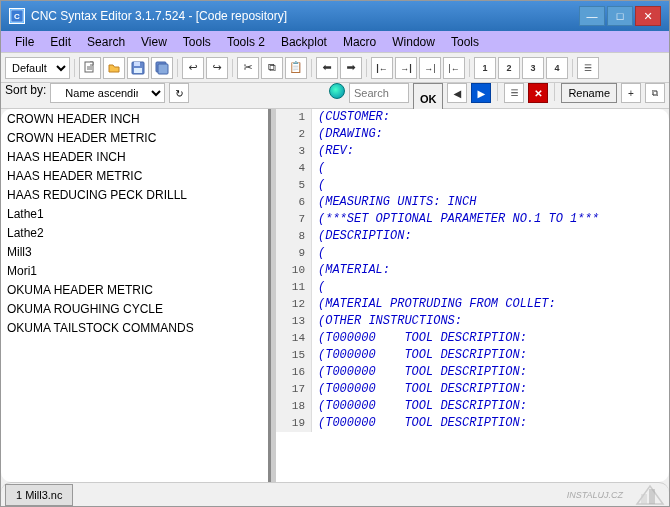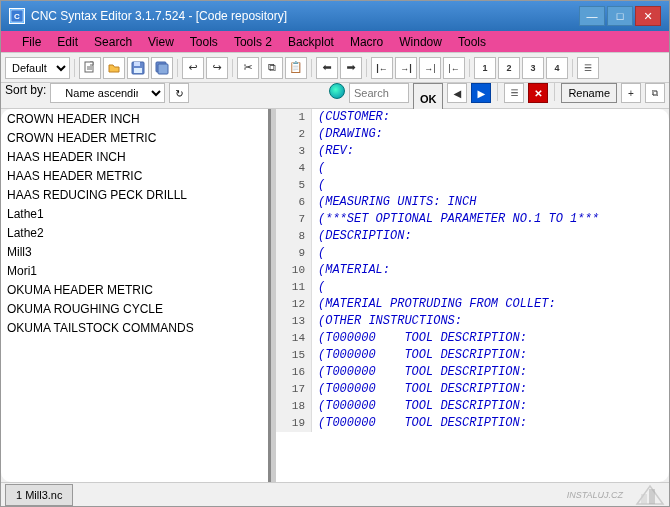--- a/index.html
+++ b/index.html
@@ -59,26 +59,26 @@
       font-size: 11px;
       cursor: pointer;
       display: flex;
       align-items: center;
       justify-content: center;
     }
     .title-btn.close { background: #d04040; border-color: #a03030; }
 
     
     .menu-bar {
-      background: #ec4899;
+      background: #c4b5fd;
       border-bottom: 1px solid #ccc;
       height: 22px;
       display: flex;
       align-items: center;
-      padding: 0 13px;
+      padding: 0 6px;
     }
     .menu-item {
       padding: 2px 8px;
       cursor: pointer;
       font-size: 12px;
       color: #000;
     }
 
     
     .toolbar {
@@ -264,20 +264,21 @@
 
     
     .status-bar {
       height: 24px;
       background: #f0f0f0;
       border-top: 1px solid #ccc;
       display: flex;
       align-items: center;
       padding: 0 4px;
       gap: 0;
+      border-radius: 10px;
     }
     .status-tab {
       height: 22px;
       border: 1px solid #999;
       background: #e0e0e0;
       padding: 0 10px;
       font-size: 11px;
       cursor: pointer;
       display: flex;
       align-items: center;

